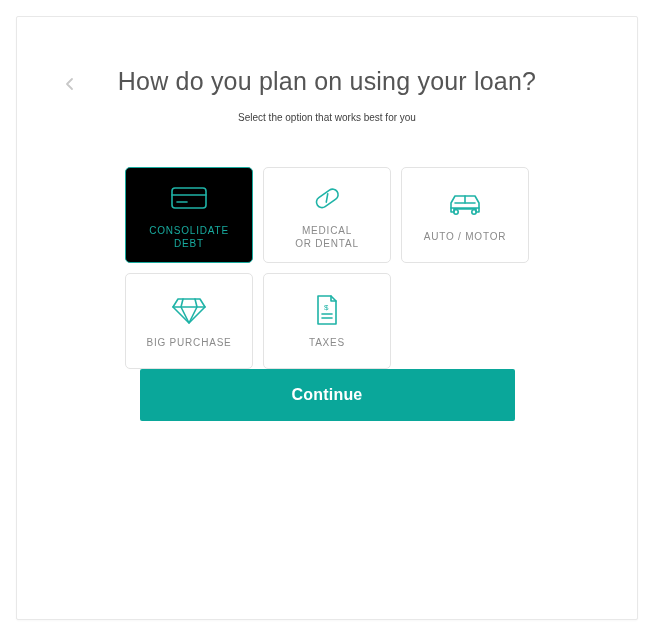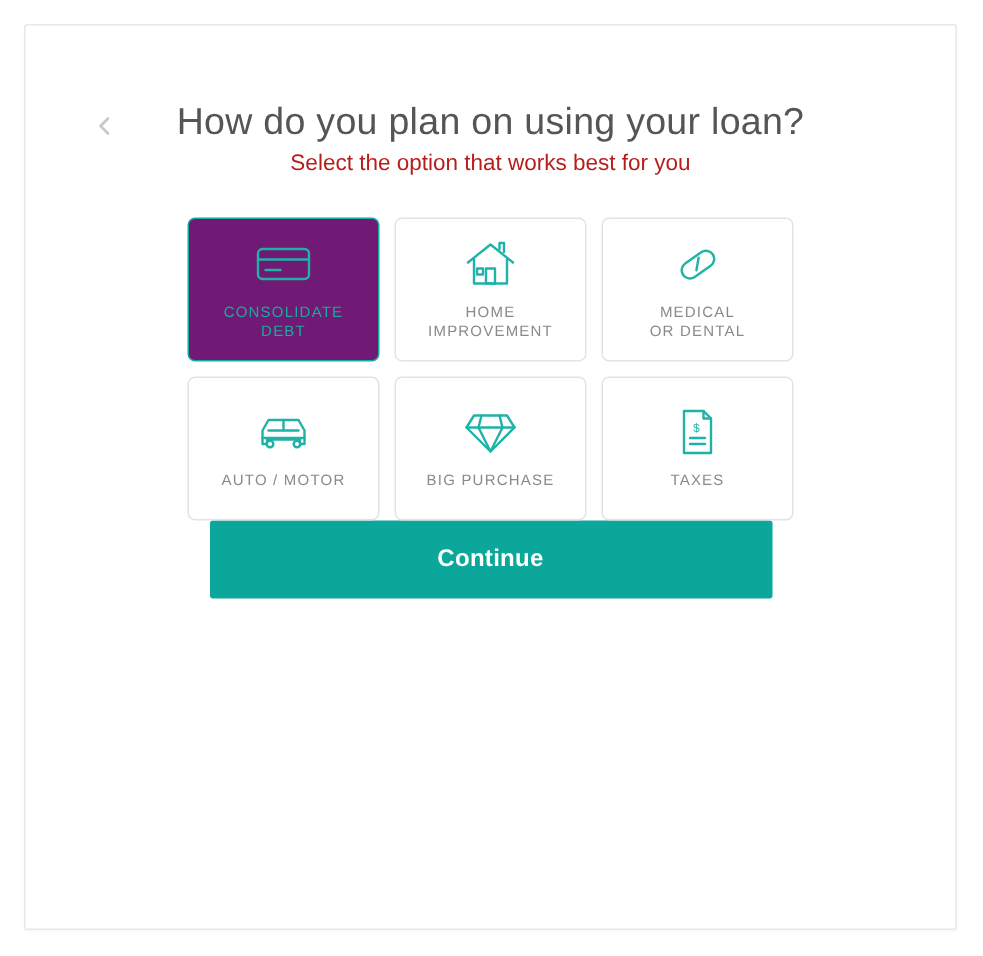--- a/index.html
+++ b/index.html
@@ -24,28 +24,28 @@
     left: 46px;
     width: 14px; height: 14px;
     cursor: pointer;
   }
   .back-arrow svg { display: block; }
   h1.title {
     text-align: center;
     font-weight: 400;
     font-size: 25px;
     color: #555;
-    margin: 14px 0 4px;
+    margin: 14px 0 16px;
     letter-spacing: .2px;
   }
   p.subtitle {
     text-align: center;
-    font-size: 15px;
-    color: #b91c1c;
-    margin-bottom: 28px;
+    font-size: 10px;
+    color: #404040;
+    margin-bottom: 44px;
   }
   .grid {
     display: grid;
     grid-template-columns: repeat(3, 128px);
     grid-auto-rows: 96px;
     gap: 10px;
     justify-content: center;
   }
   .tile {
     border: 1px solid #e3e3e3;
@@ -53,21 +53,21 @@
     background: #fff;
     display: flex;
     flex-direction: column;
     align-items: center;
     justify-content: center;
     padding: 6px 6px 8px;
     cursor: pointer;
   }
   .tile.selected {
     border-color: #18aa9e;
-    background: #701a75;
+    background: #000000;
   }
   .tile .icon {
     height: 40px;
     display: flex;
     align-items: center;
     justify-content: center;
     margin-bottom: 6px;
   }
   .tile .icon svg {
     stroke: #1fb3a7;
@@ -131,33 +131,20 @@
         <svg width="40" height="28" viewBox="0 0 40 28">
           <rect x="3" y="4" width="34" height="20" rx="3"></rect>
           <line x1="3" y1="11" x2="37" y2="11"></line>
           <line x1="8" y1="18" x2="18" y2="18"></line>
         </svg>
       </span>
       <span class="label">CONSOLIDATE
 DEBT</span>
     </div>
 
-    <div class="tile">
-      <span class="icon">
-        <svg width="38" height="34" viewBox="0 0 38 34">
-          <path d="M4 16 L19 4 L34 16"></path>
-          <path d="M8 14 V30 H30 V14"></path>
-          <rect x="16" y="20" width="6" height="10"></rect>
-          <rect x="10" y="20" width="4" height="4"></rect>
-          <path d="M25 7 V3 H28 V9"></path>
-        </svg>
-      </span>
-      <span class="label">HOME
-IMPROVEMENT</span>
-    </div>
 
     <div class="tile">
       <span class="icon">
         <svg width="34" height="34" viewBox="0 0 34 34">
           <rect x="5" y="12" width="24" height="11" rx="5.5" transform="rotate(-35 17 17)"></rect>
           <line x1="14" y1="20" x2="20" y2="14" transform="rotate(-35 17 17)"></line>
         </svg>
       </span>
       <span class="label">MEDICAL
 OR DENTAL</span>

